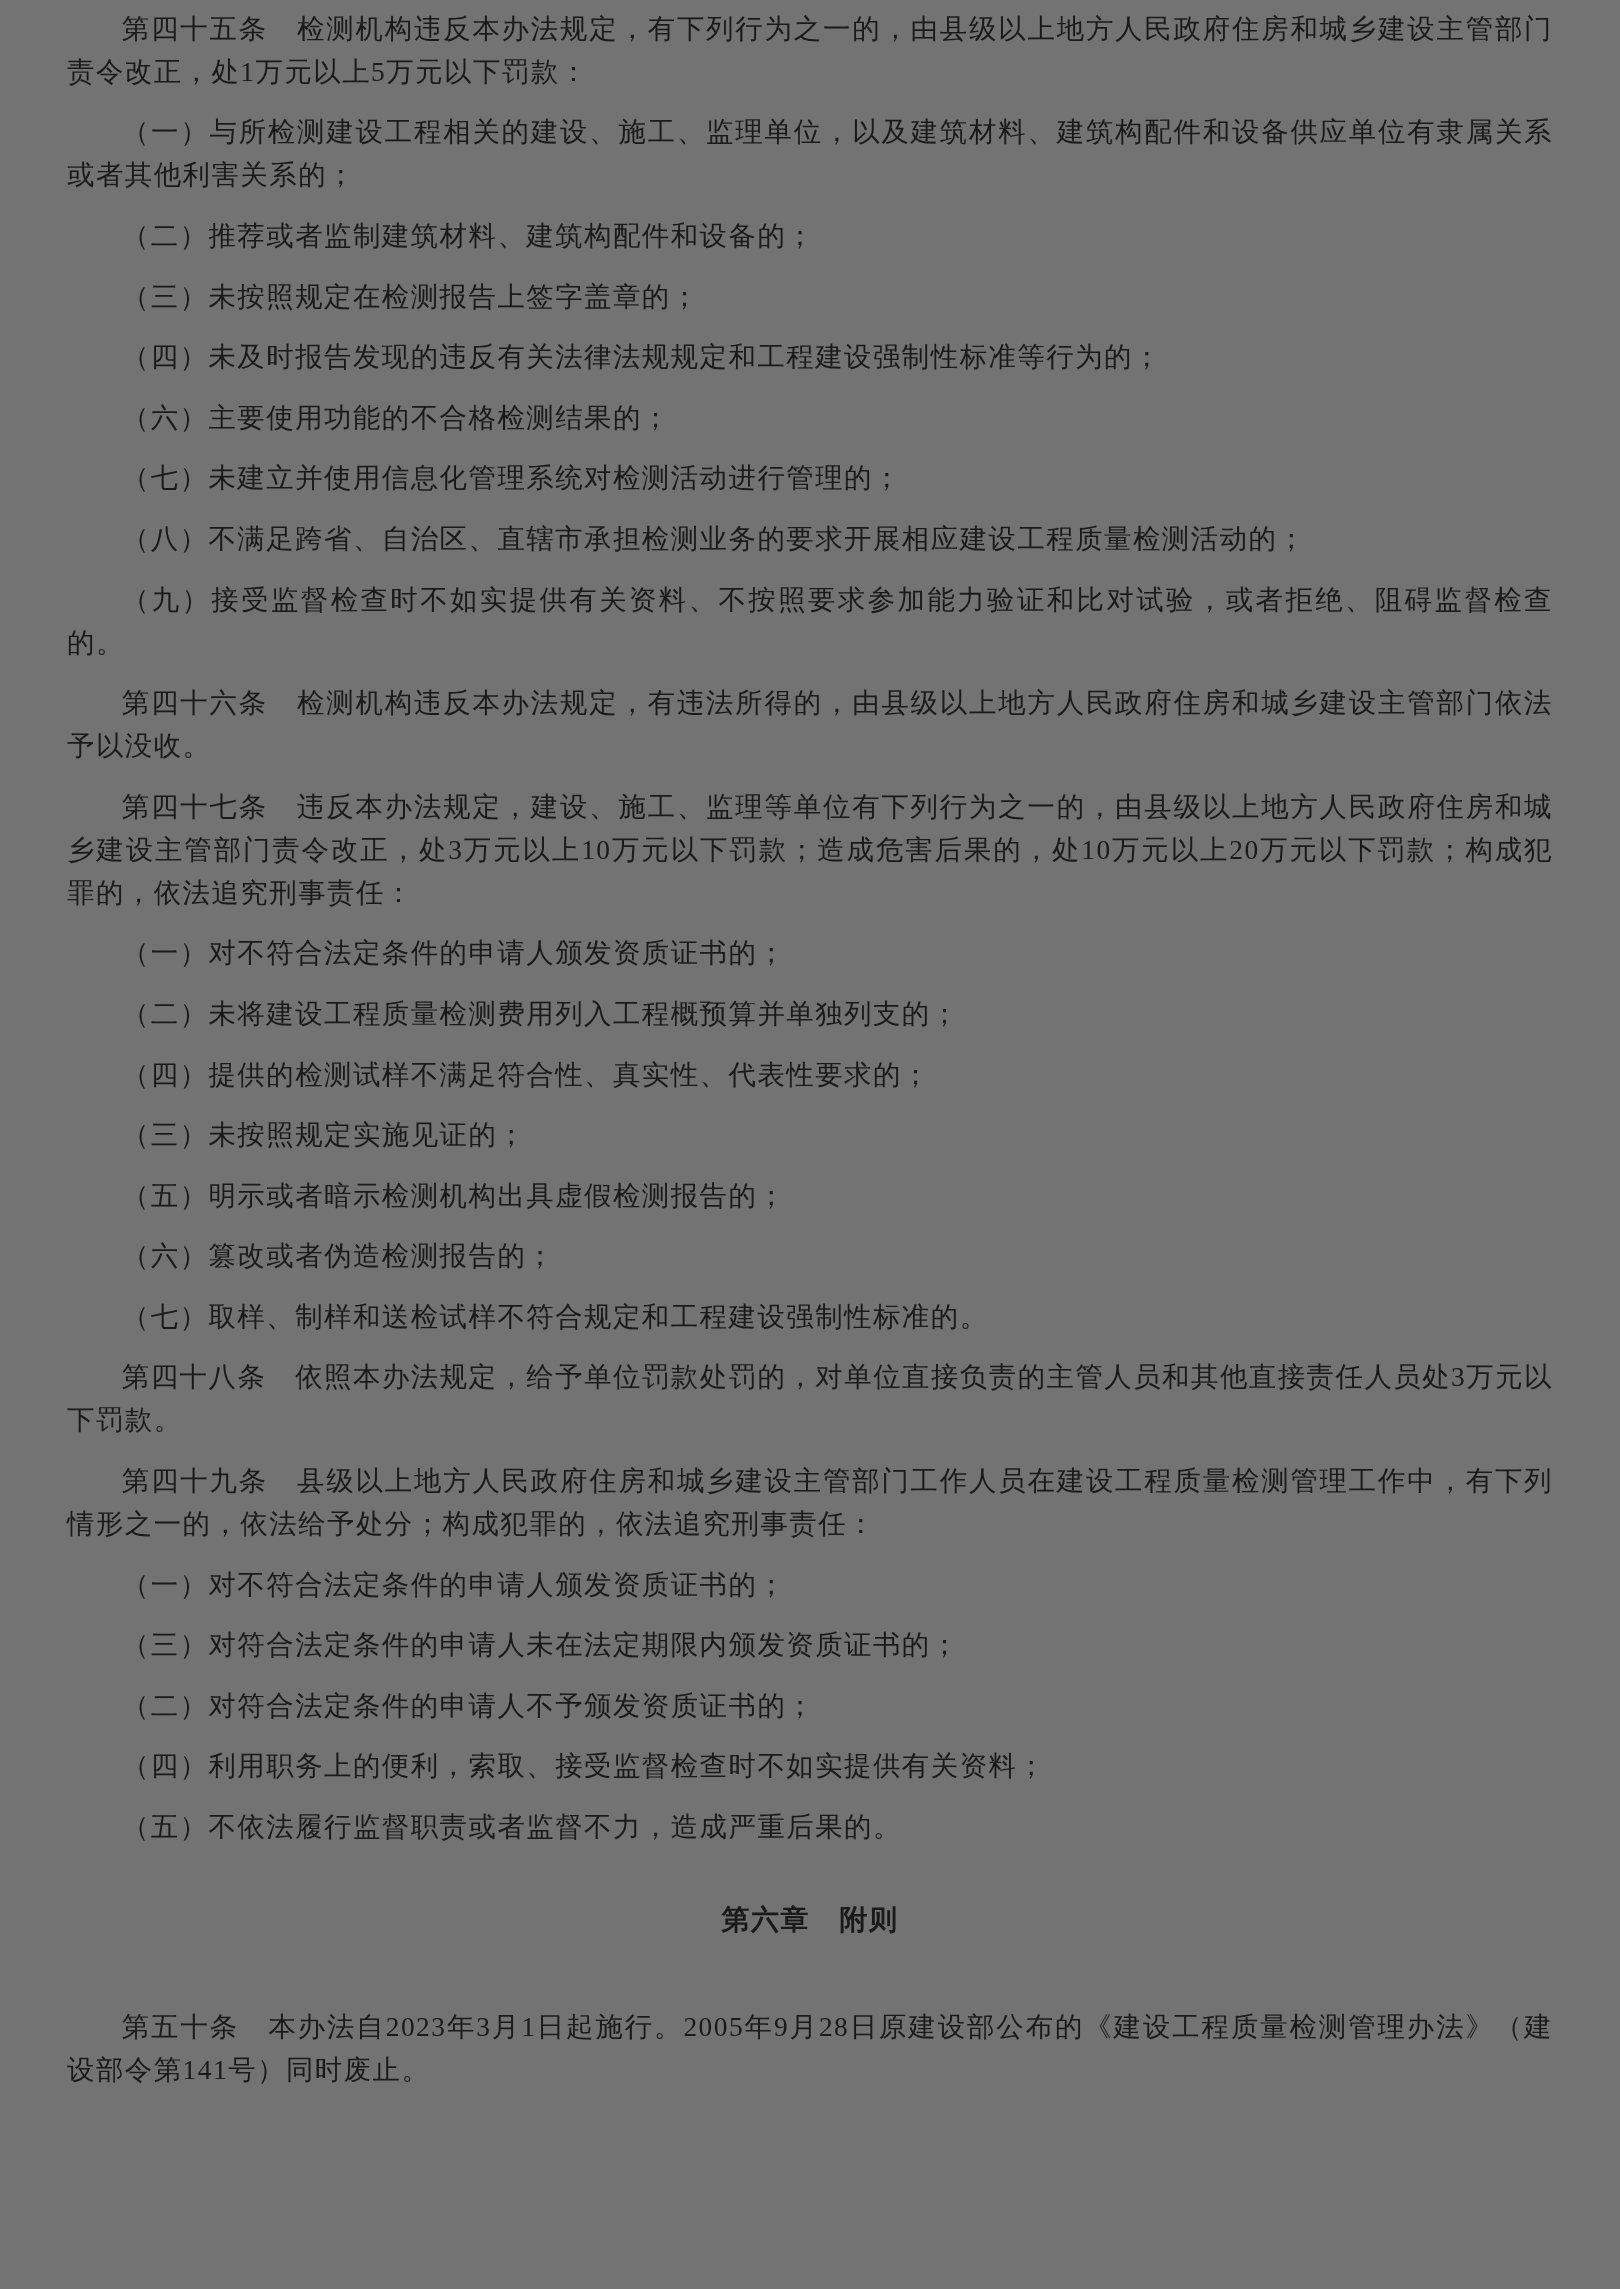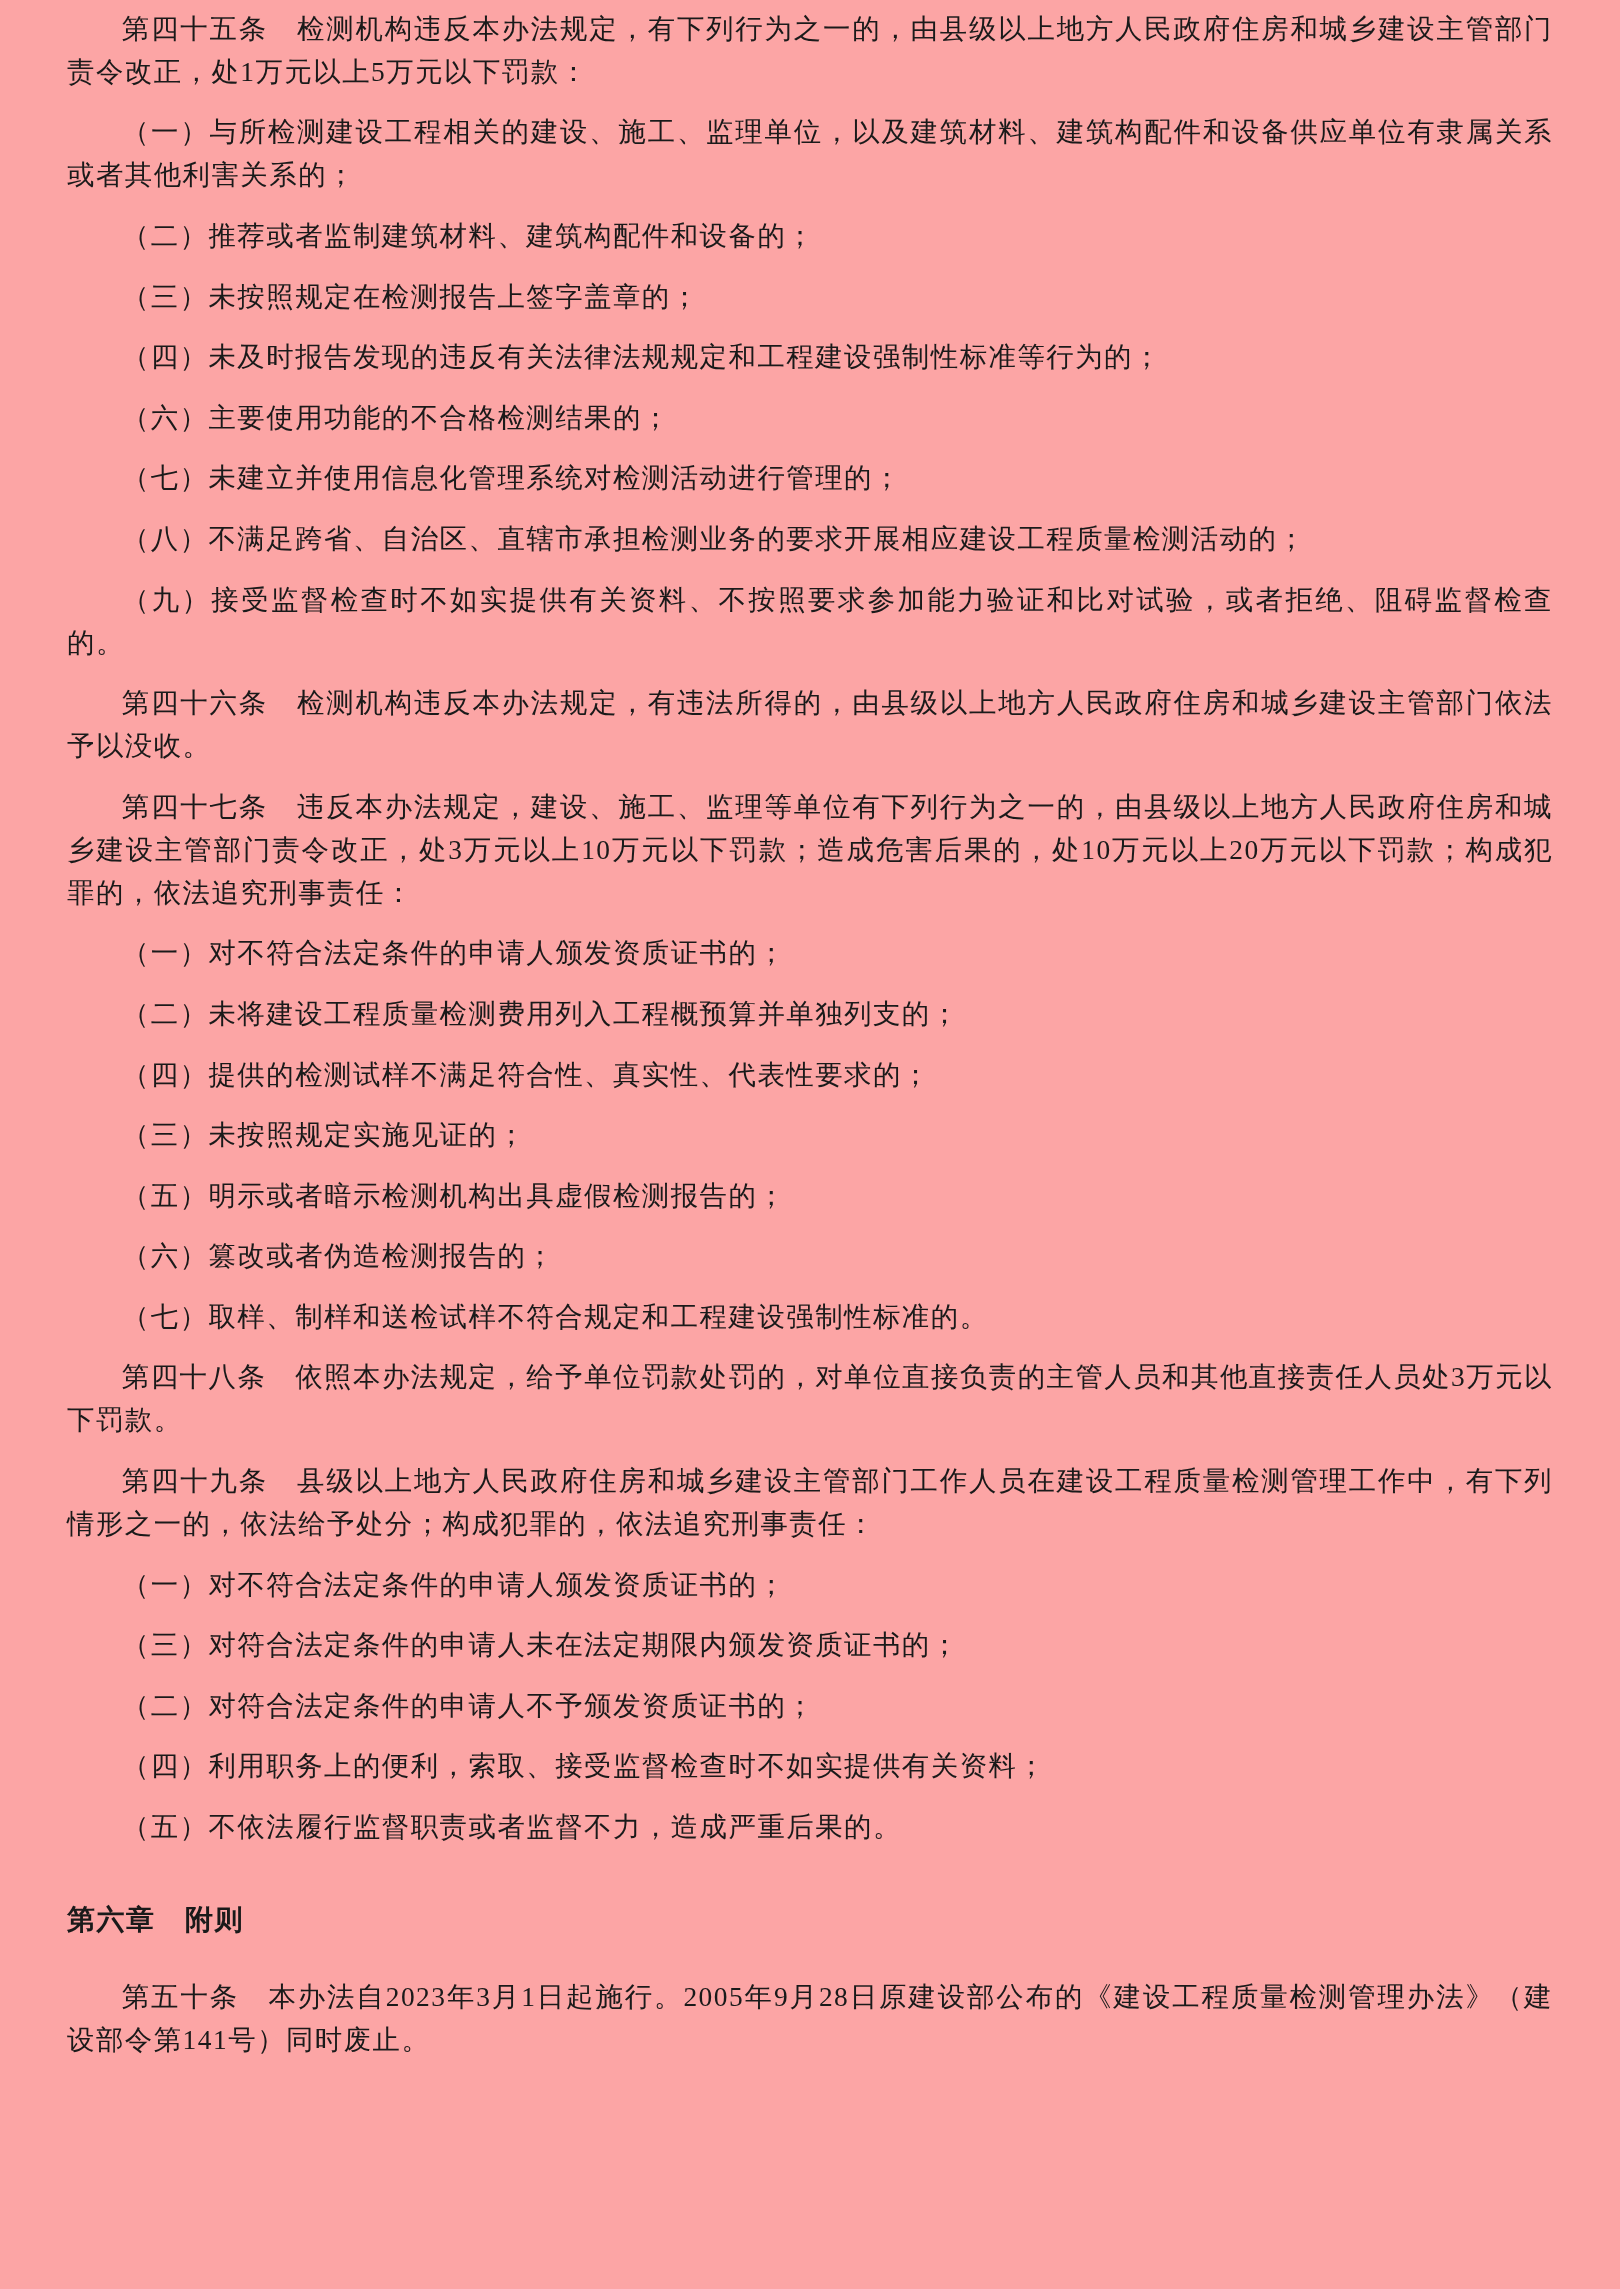--- a/index.html
+++ b/index.html
@@ -5,42 +5,43 @@
   html, body {
     margin: 0;
     padding: 0;
     background: #ffffff;
   }
   .page {
     position: relative;
     width: 1620px;
     height: 2290px;
     box-sizing: border-box;
-    background: #fca5a5;
+    background: #737373;
     padding: 7.8px 67px 0 67px;
     overflow: hidden;
     font-family: "Liberation Serif", "DejaVu Serif", serif;
     color: #1a1a1a;
   }
   .para {
     font-size: 27.4px;
     line-height: 43px;
     letter-spacing: 1.5px;
     text-indent: 2em;
     margin: 0 0 17.6px 0;
     text-align: justify;
     text-justify: inter-ideograph;
   }
   .chapter-heading {
     font-size: 28px;
     line-height: 43px;
     letter-spacing: 1.5px;
     font-weight: bold;
+    text-align: center;
     text-indent: 0;
-    margin: 49px 0 35px 0;
+    margin: 49px 0 65px 0;
   }
 </style>
 </head>
 <body>
 
 <div class="page">
   <p class="para">第四十五条　检测机构违反本办法规定，有下列行为之一的，由县级以上地方人民政府住房和城乡建设主管部门责令改正，处1万元以上5万元以下罚款：</p>
   <p class="para">（一）与所检测建设工程相关的建设、施工、监理单位，以及建筑材料、建筑构配件和设备供应单位有隶属关系或者其他利害关系的；</p>
   <p class="para">（二）推荐或者监制建筑材料、建筑构配件和设备的；</p>
   <p class="para">（三）未按照规定在检测报告上签字盖章的；</p>

